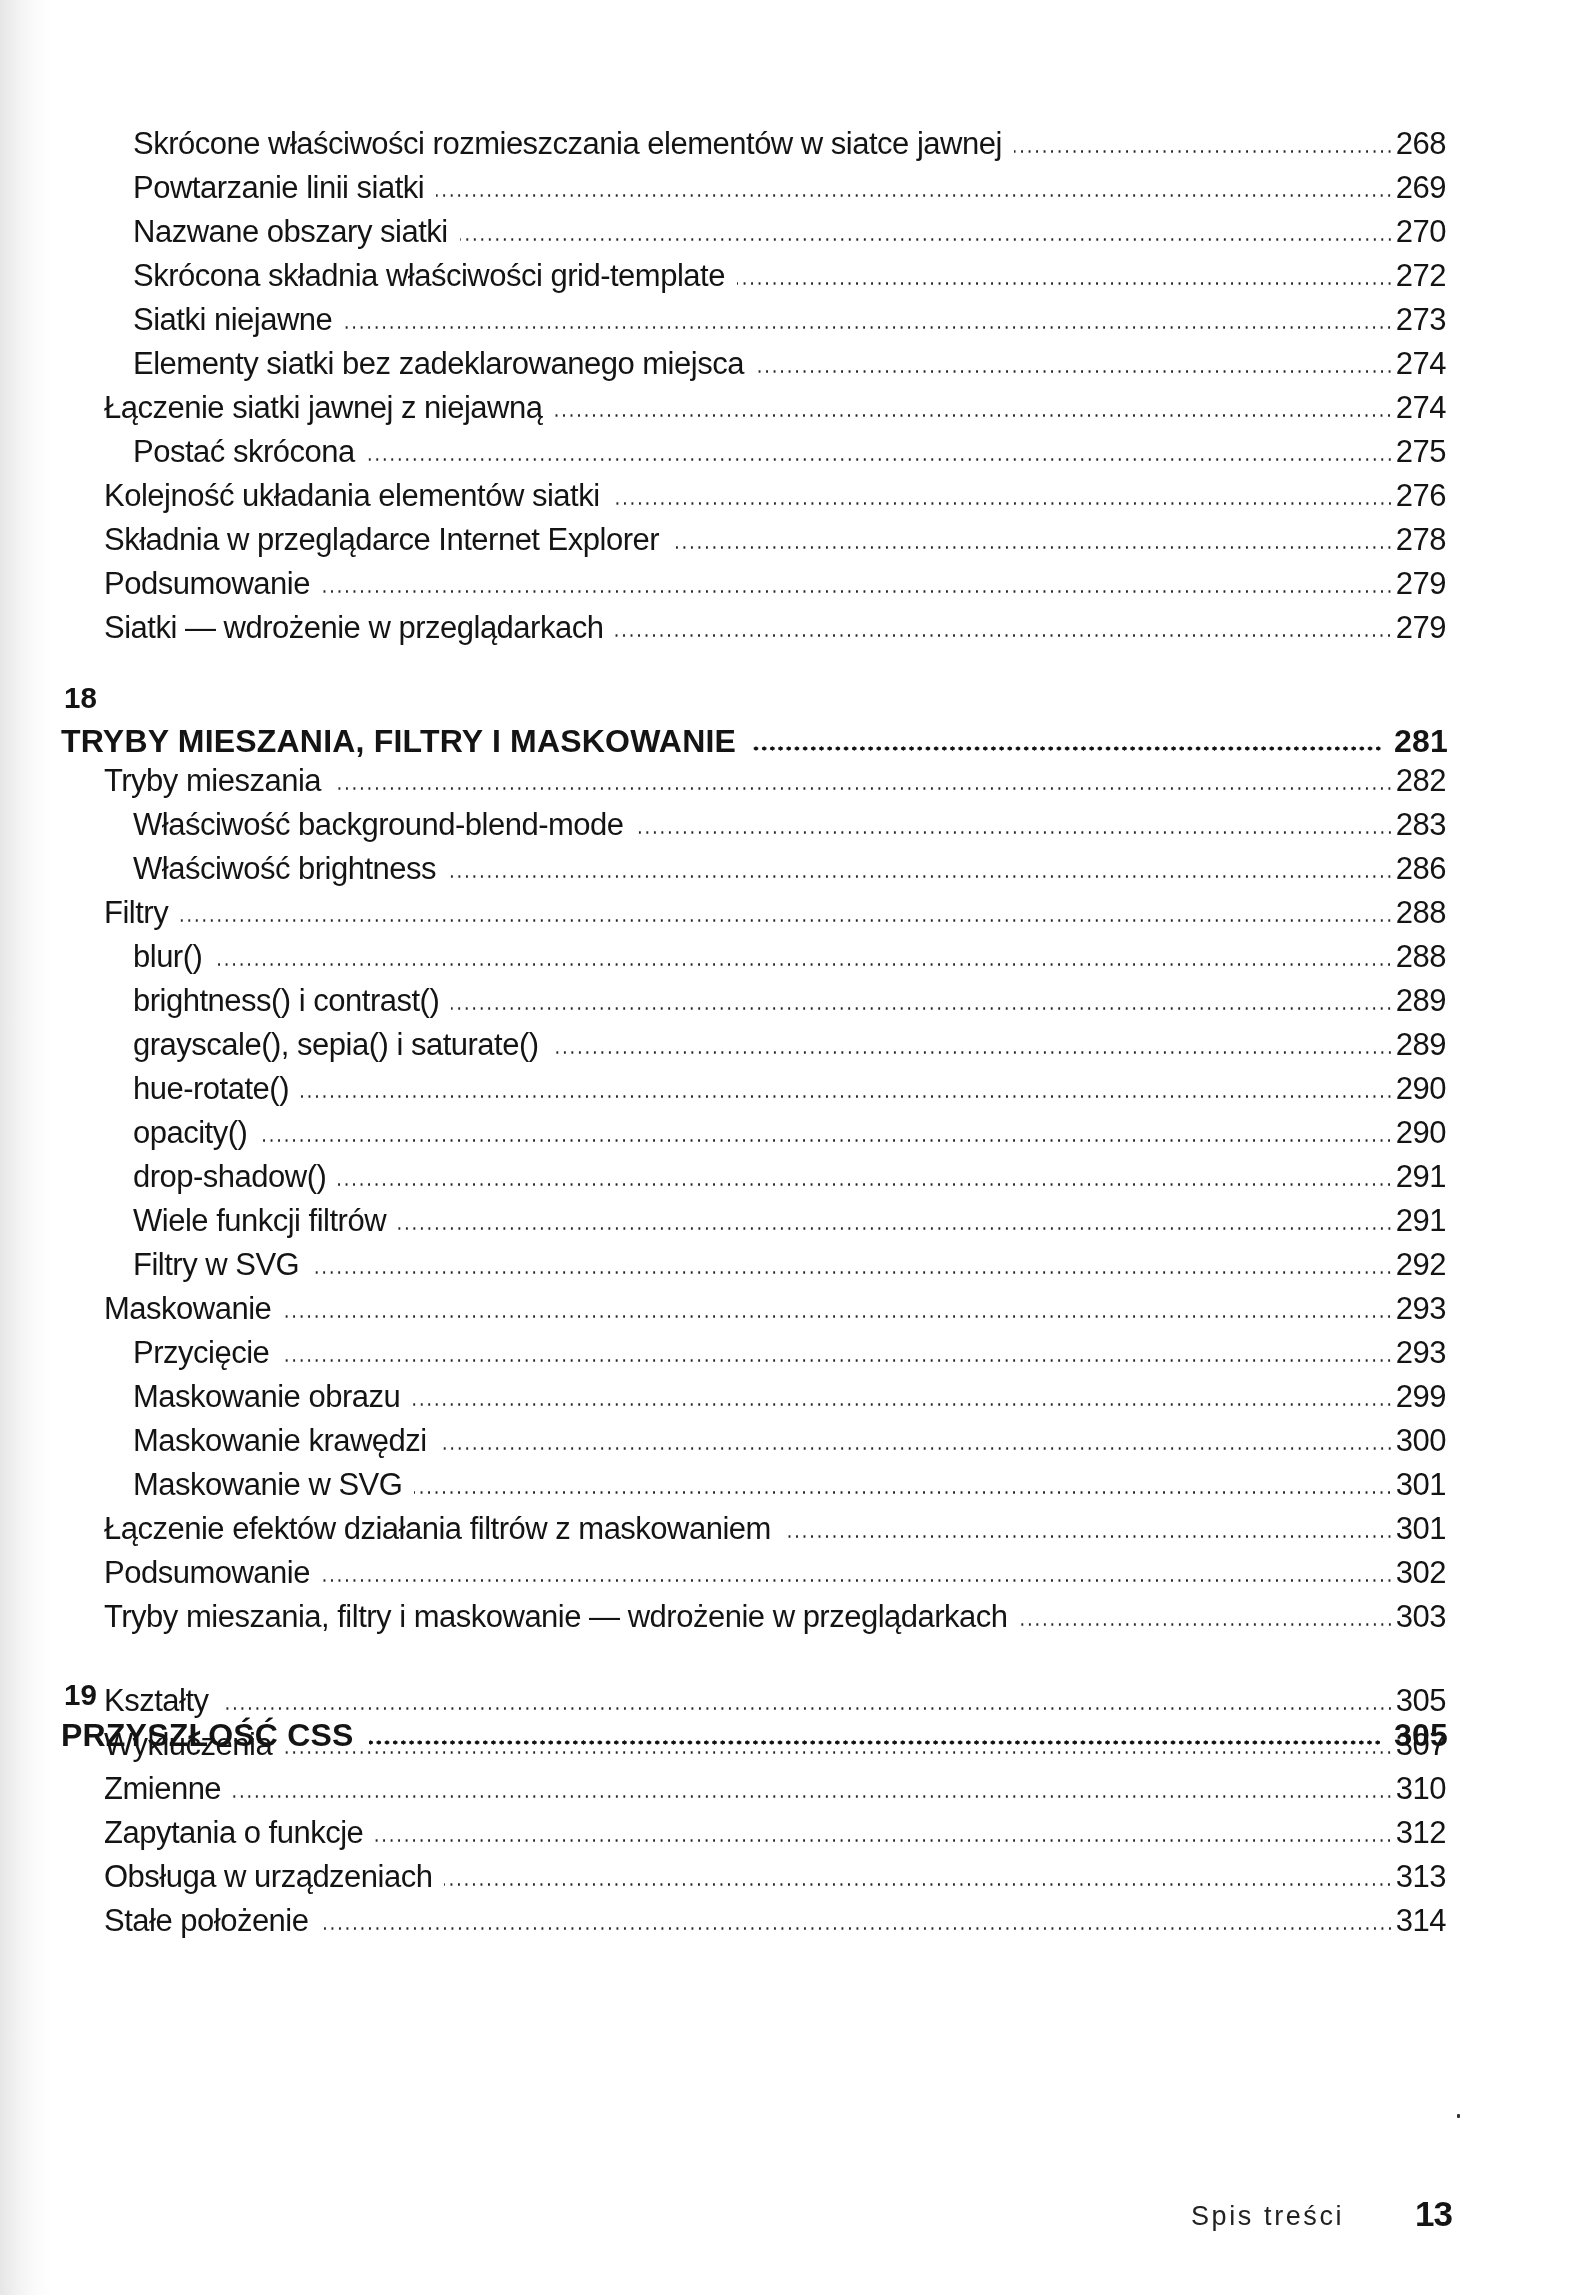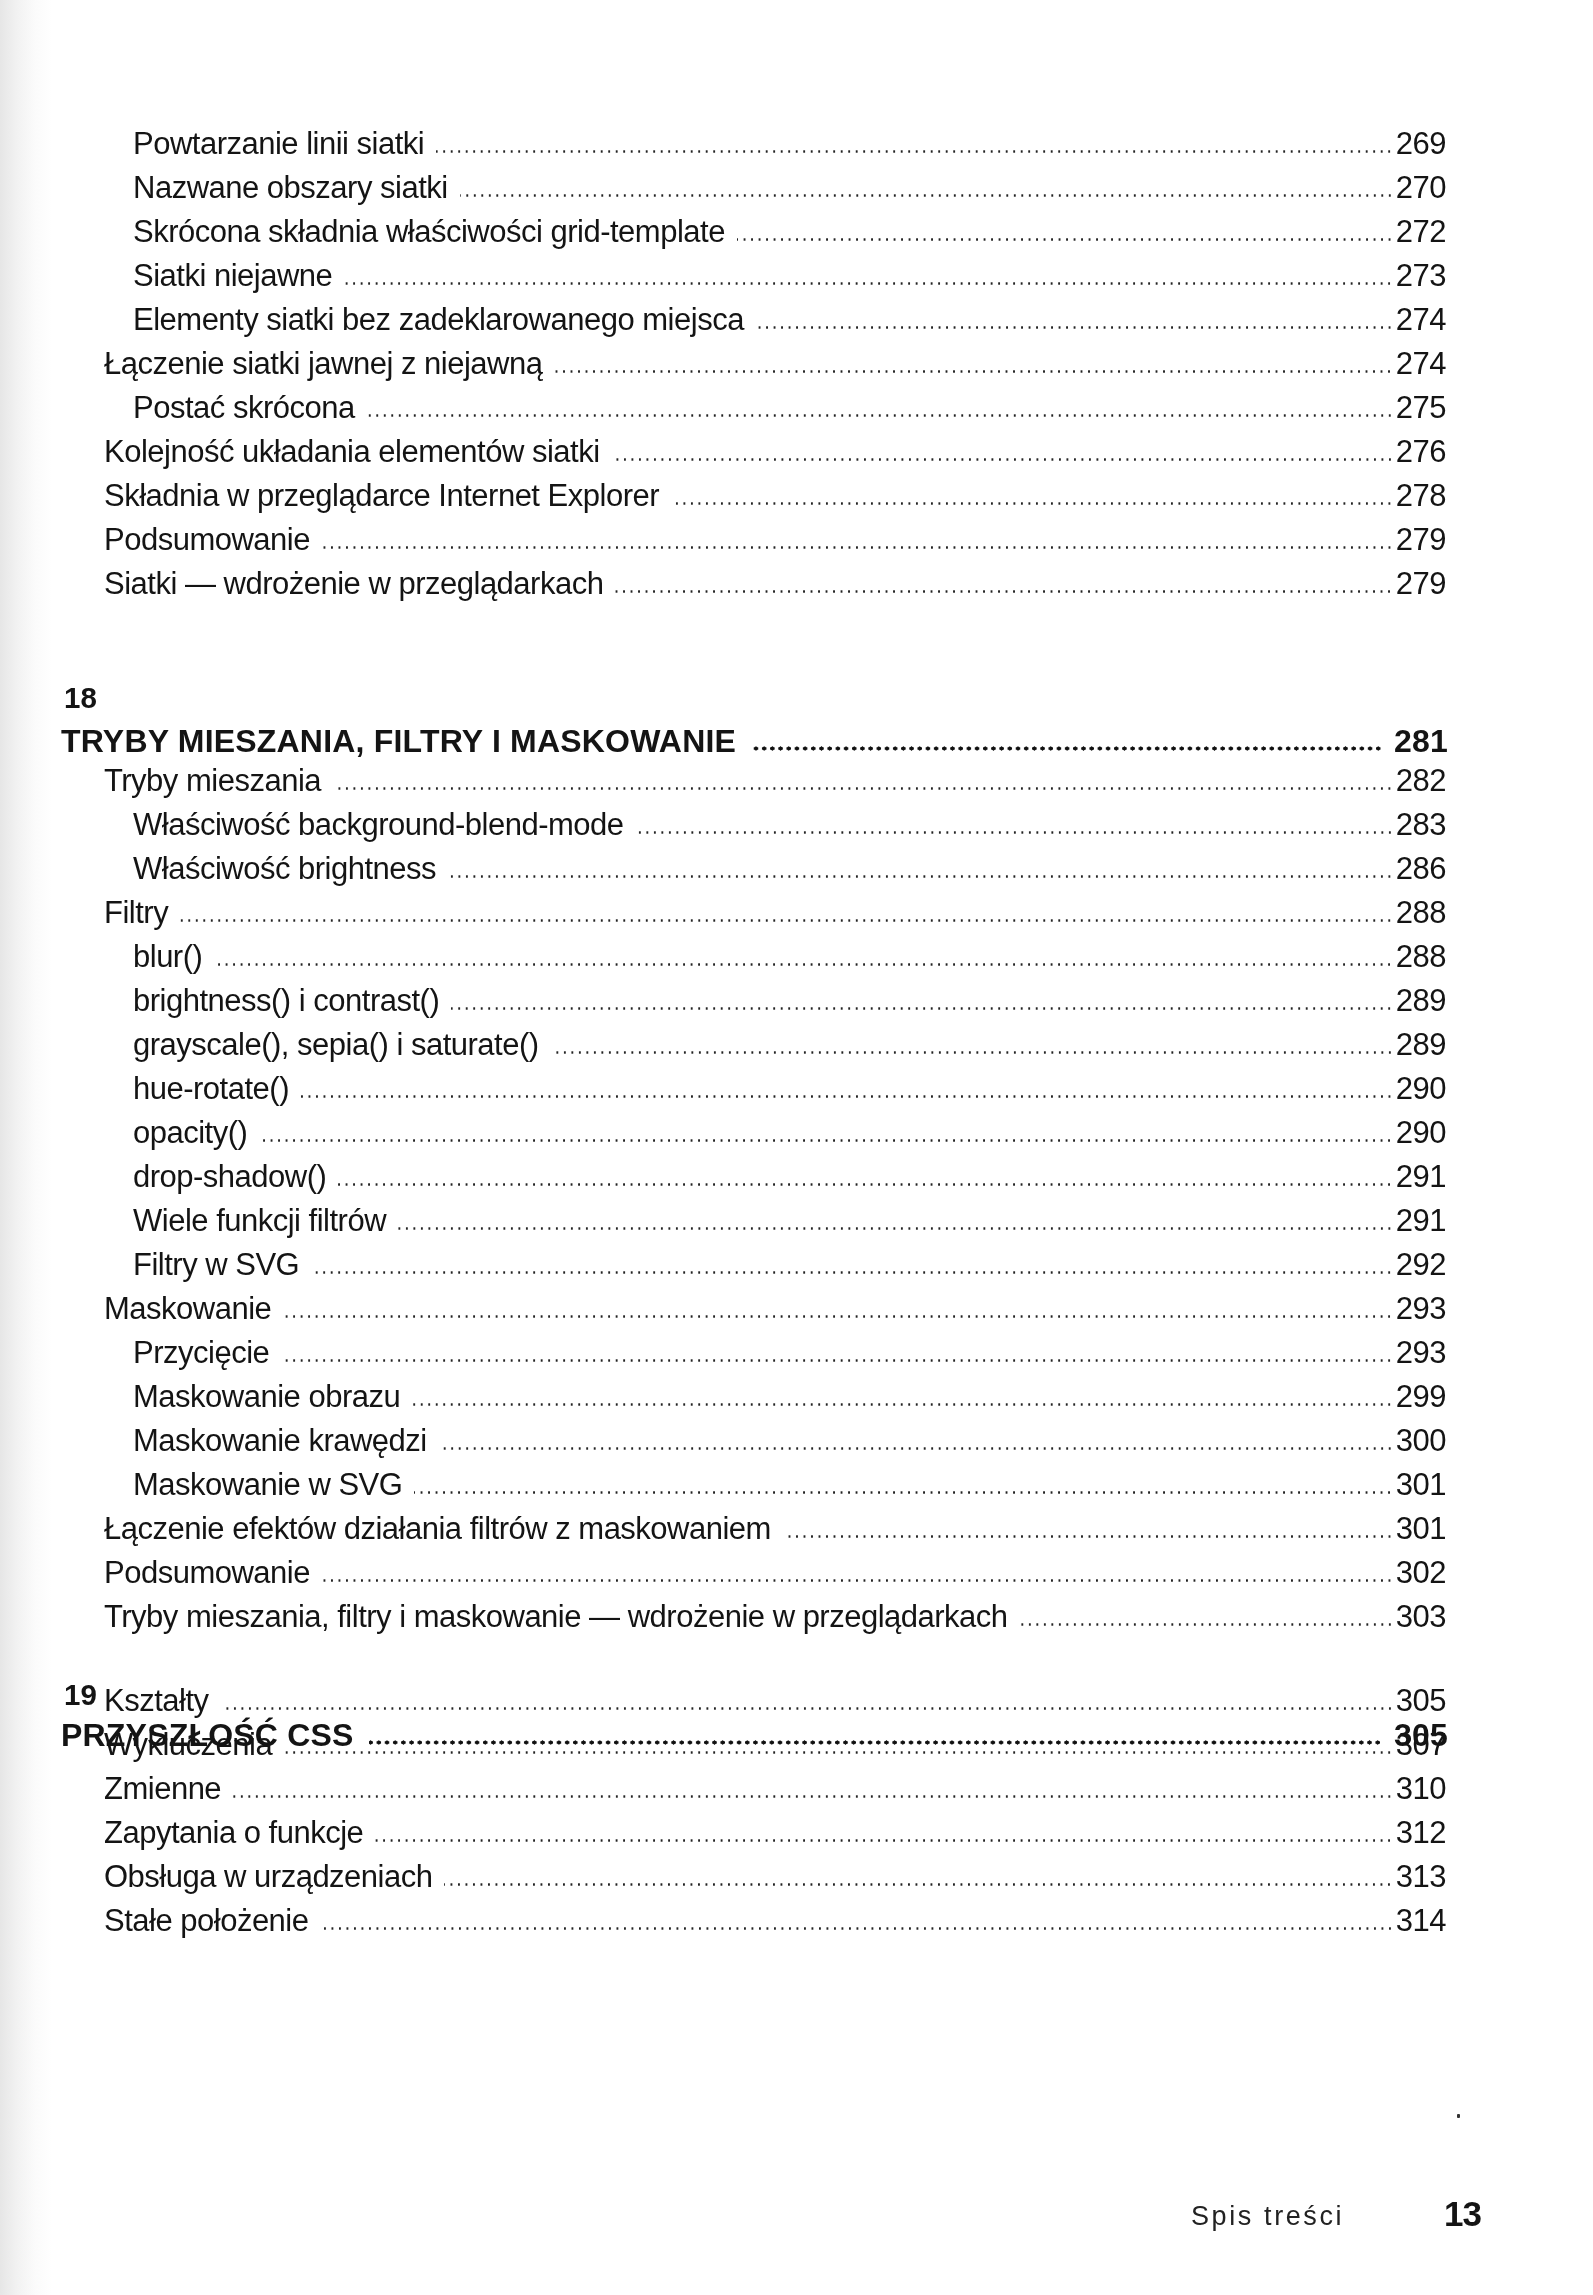--- a/index.html
+++ b/index.html
@@ -109,35 +109,39 @@
     color: #222;
   }
   .footer-page {
     position: absolute;
     left: 1415px;
     top: 2194px;
     font-size: 35px;
     line-height: 40px;
     font-weight: bold;
     letter-spacing: -0.9px;
-    margin-left: 29px;
   }
   .speck {
     position: absolute;
     width: 2.6px; height: 4.3px;
     background: #333;
     border-radius: 0.9px;
   }
 </style>
 </head>
 <body>
 
 <div class="edge-shade"></div>
 
 <div class="toc-block" id="block-continuation" style="top:122px;">
+    <div class="toc-row lvl2">
+    <span class="label">Skrócone właściwości rozmieszczania elementów w siatce jawnej</span>
+    <span class="leader"></span>
+    <span class="page">268</span>
+  </div>
     <div class="toc-row lvl2">
     <span class="label">Powtarzanie linii siatki</span>
     <span class="leader"></span>
     <span class="page">269</span>
   </div>
     <div class="toc-row lvl2">
     <span class="label">Nazwane obszary siatki</span>
     <span class="leader"></span>
     <span class="page">270</span>
   </div>

